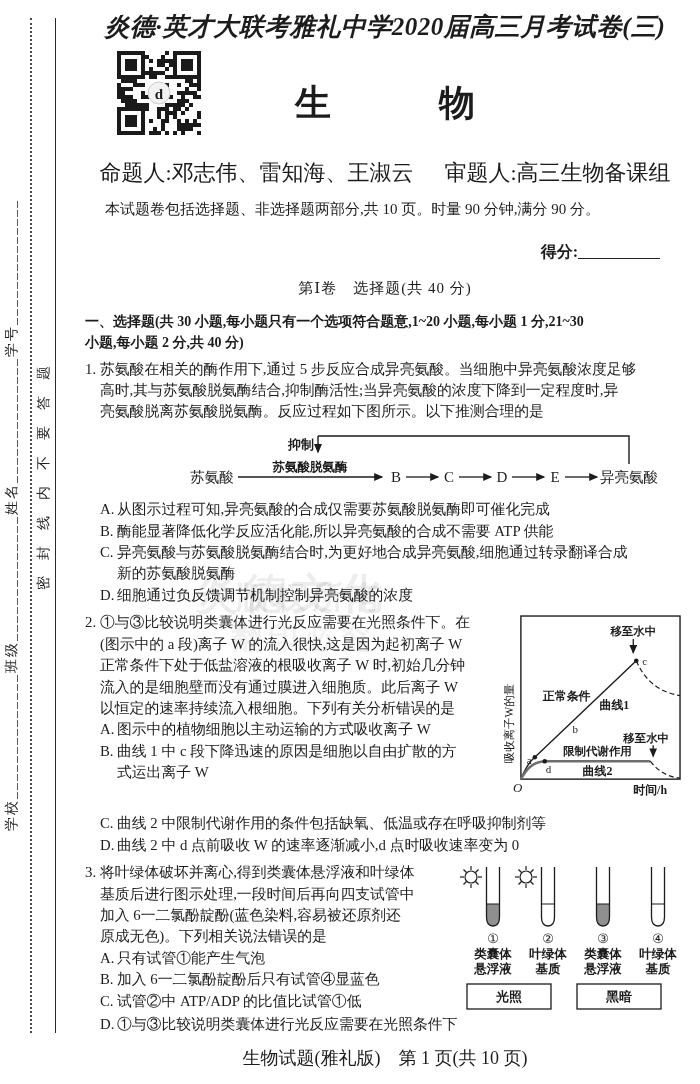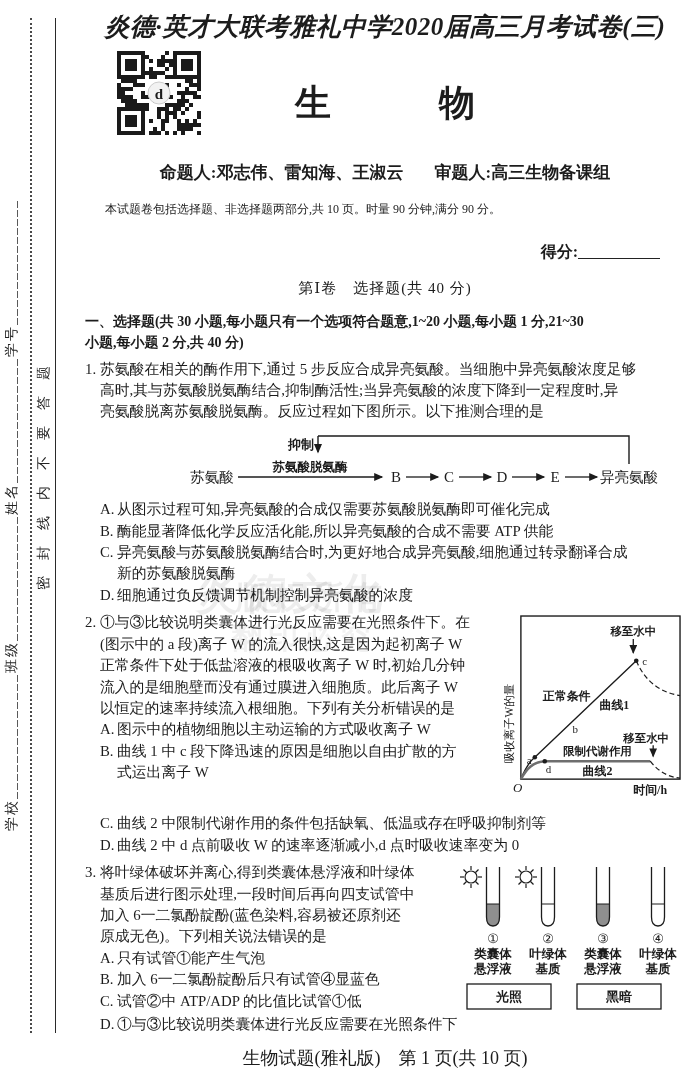--- a/index.html
+++ b/index.html
@@ -25,22 +25,22 @@
   .wm { position:absolute; font-weight:bold; color:rgba(60,60,60,0.09); letter-spacing:6px; pointer-events:none; }
   .wm1 { left:196px; top:566px; font-size:42px; }
   .wm2 { left:236px; top:576px; font-size:32px; }
   .wm3 { left:232px; top:618px; font-size:30px; color:rgba(60,60,60,0.07); }
   
   .main { position:absolute; left:85px; top:12px; width:600px; font-size:14.8px; line-height:21.4px; }
   .series-title { text-align:center; font-size:25px; font-weight:bold; font-style:italic; letter-spacing:0.5px; margin-top:4px; white-space:nowrap; }
   .subject-block { position:relative; height:148px; }
   .qr { position:absolute; left:28px; top:10px; }
   .subject { position:absolute; left:0; right:0; top:56px; text-align:center; font-size:36px; font-weight:bold; }
-  .authors-row { position:absolute; bottom:2px; left:0; right:0; display:flex; justify-content:center; gap:31px; font-weight:bold; font-size:17px; white-space:nowrap; }
-  .intro { margin-top:14px; text-indent:20px; font-size:12px; white-space:nowrap; }
+  .authors-row { position:absolute; bottom:2px; left:0; right:0; display:flex; justify-content:center; gap:31px; font-weight:normal; font-size:22px; white-space:nowrap; }
+  .intro { margin-top:14px; text-indent:20px; font-size:15px; white-space:nowrap; }
   .score-row { margin-top:20px; text-align:right; padding-right:25px; font-weight:bold; font-size:16px; }
   .score-blank { display:inline-block; width:82px; border-bottom:1.4px solid #222; height:14px; vertical-align:-2px; }
   .section-title { margin-top:16px; text-align:center; font-size:15px; font-weight:normal; letter-spacing:1px; }
   .note { margin-top:11px; font-weight:bold; font-size:14px; line-height:21px; white-space:nowrap; }
   
   .q { position:relative; margin-top:6px; padding-left:15px; }
   .qnum { position:absolute; left:0; top:0; }
   .qline { white-space:nowrap; }
   .opt { position:relative; padding-left:17px; white-space:nowrap; }
   .opt .olabel { position:absolute; left:0; top:0; }

